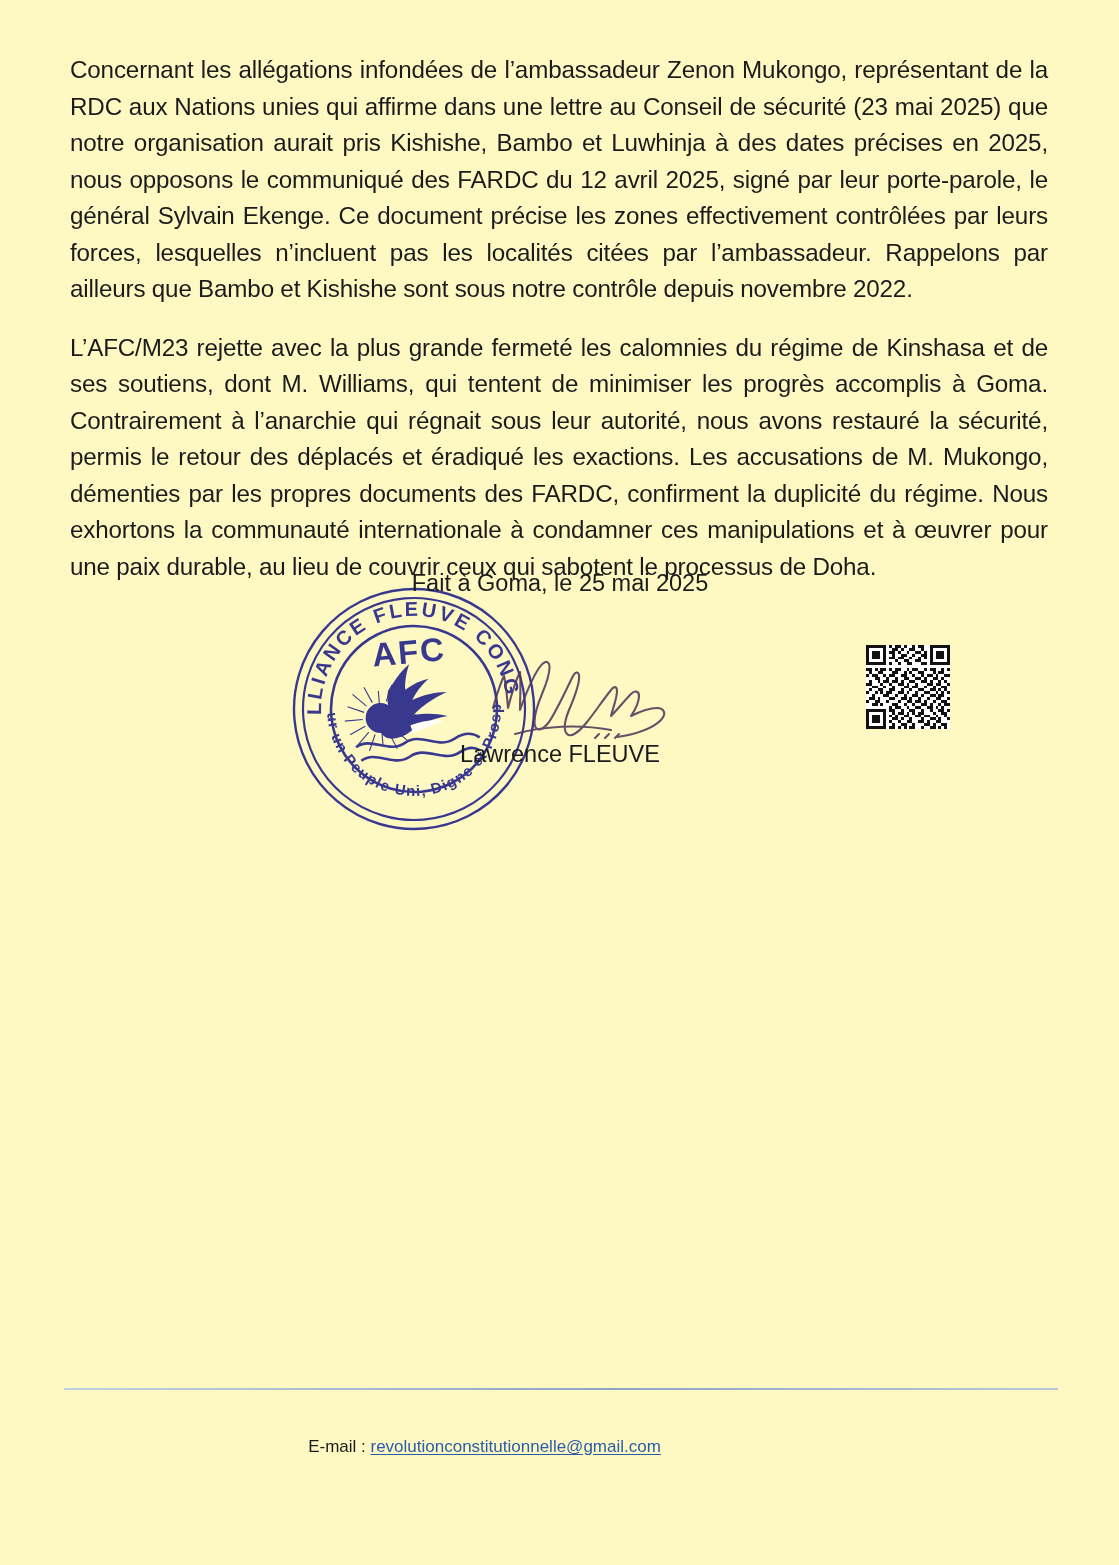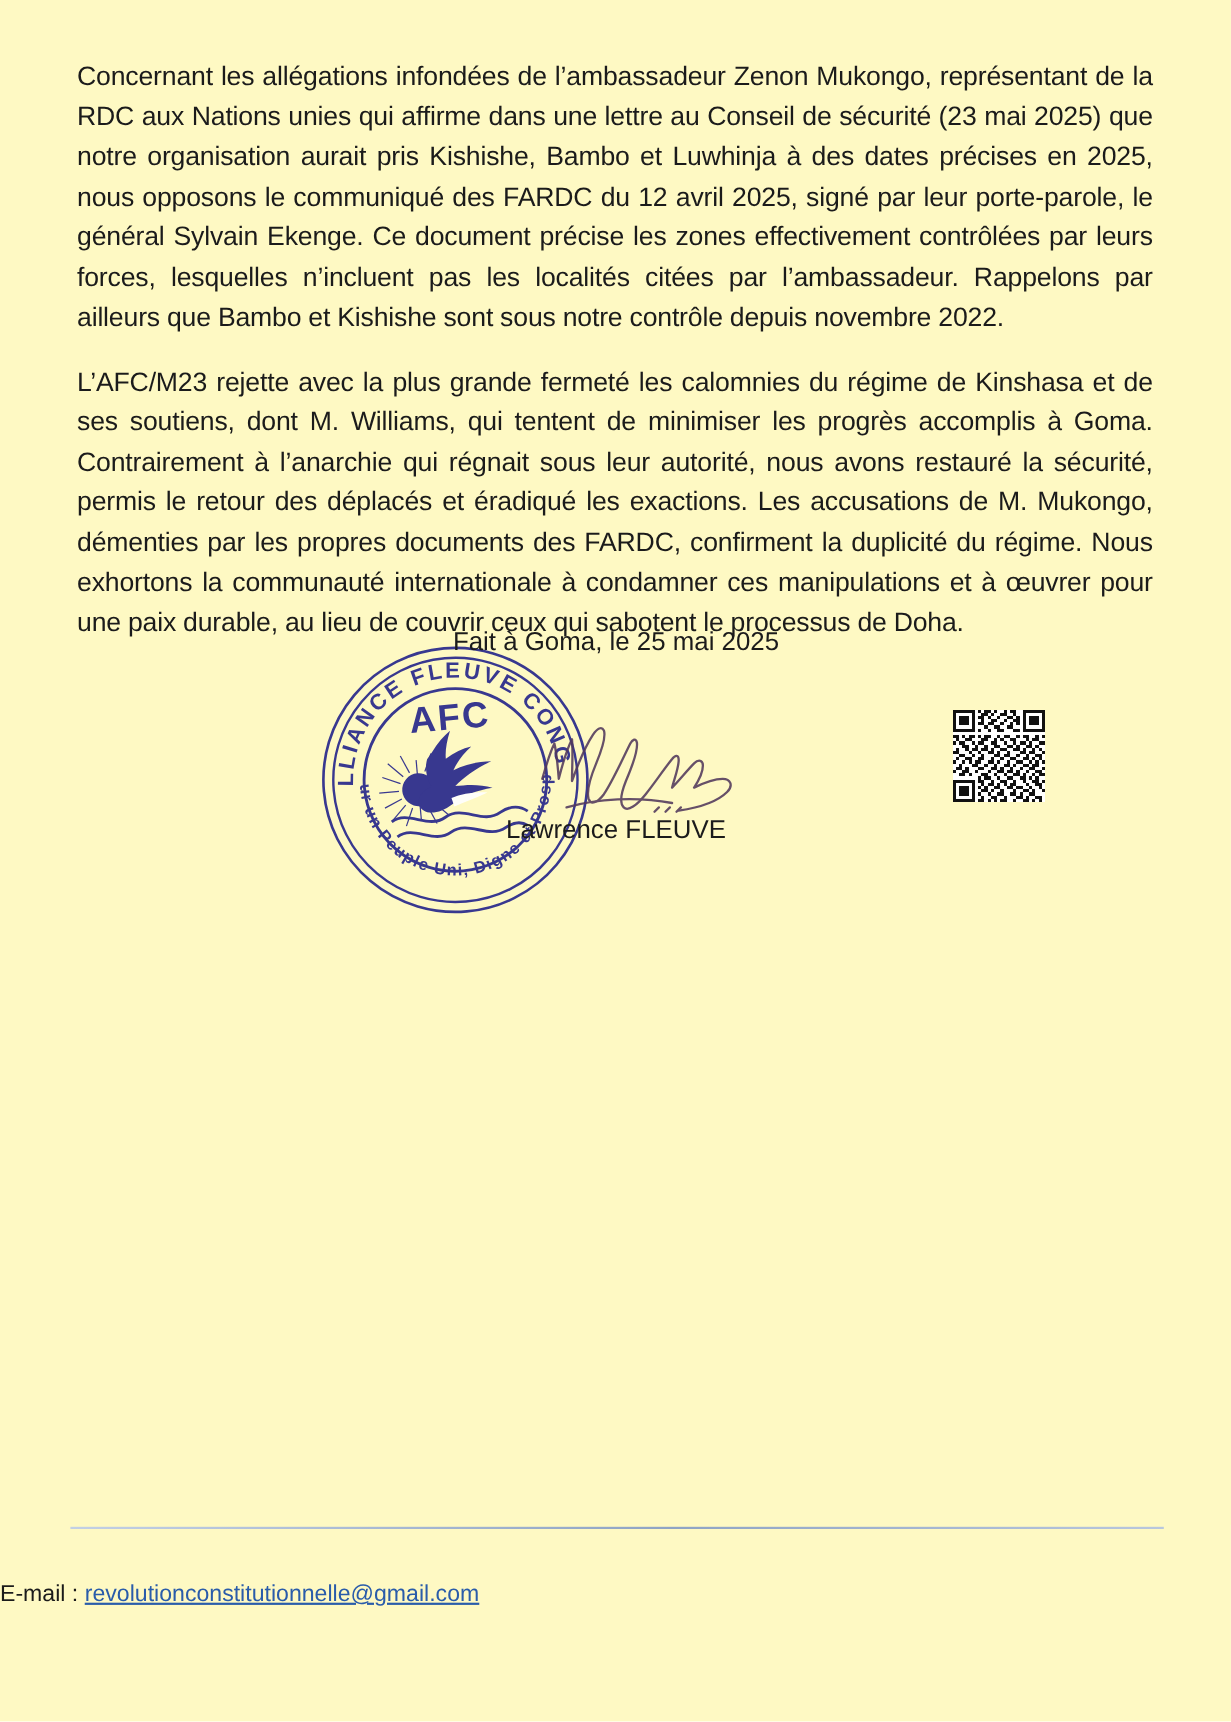--- a/index.html
+++ b/index.html
@@ -97,22 +97,22 @@
     top: 1388px;
     width: 994px;
     height: 2px;
     background: linear-gradient(to right, #c3d0e4 0%, #8fa4c4 55%, #b9c7dd 100%);
   }
   .footer-email {
     position: absolute;
     left: 0;
     top: 1437px;
     width: 969px;
-    text-align: left;
-    font-size: 21px;
+    text-align: center;
+    font-size: 17px;
     color: #1b1b1b;
     white-space: nowrap;
   }
   .footer-email .mail-link {
     color: #2a5caa;
     text-decoration: underline;
     text-underline-offset: 2px;
   }
   .footer-warning {
     position: absolute;

